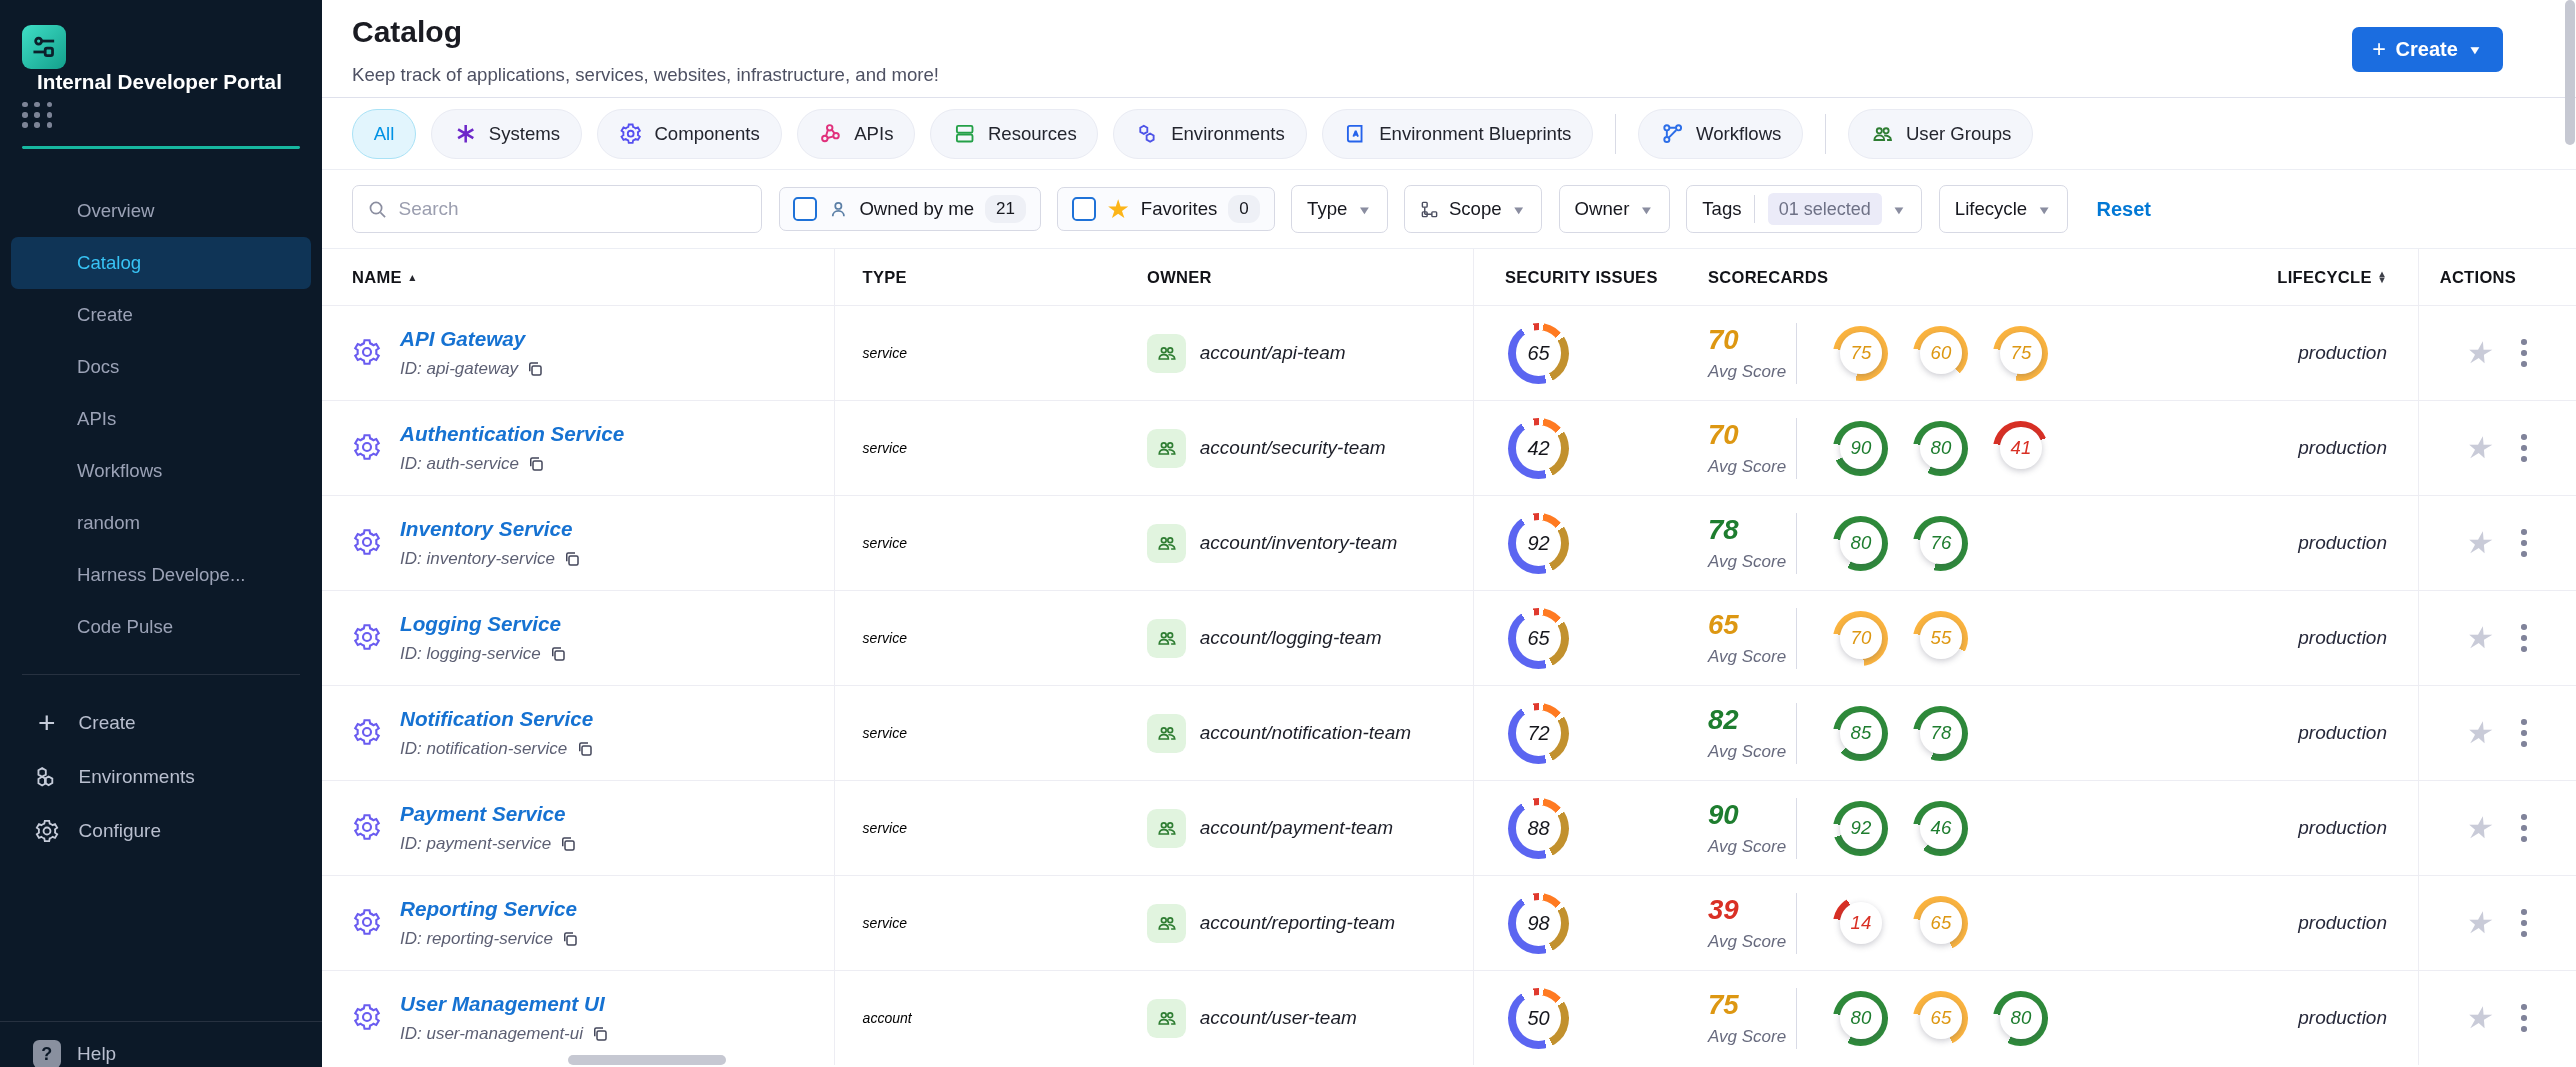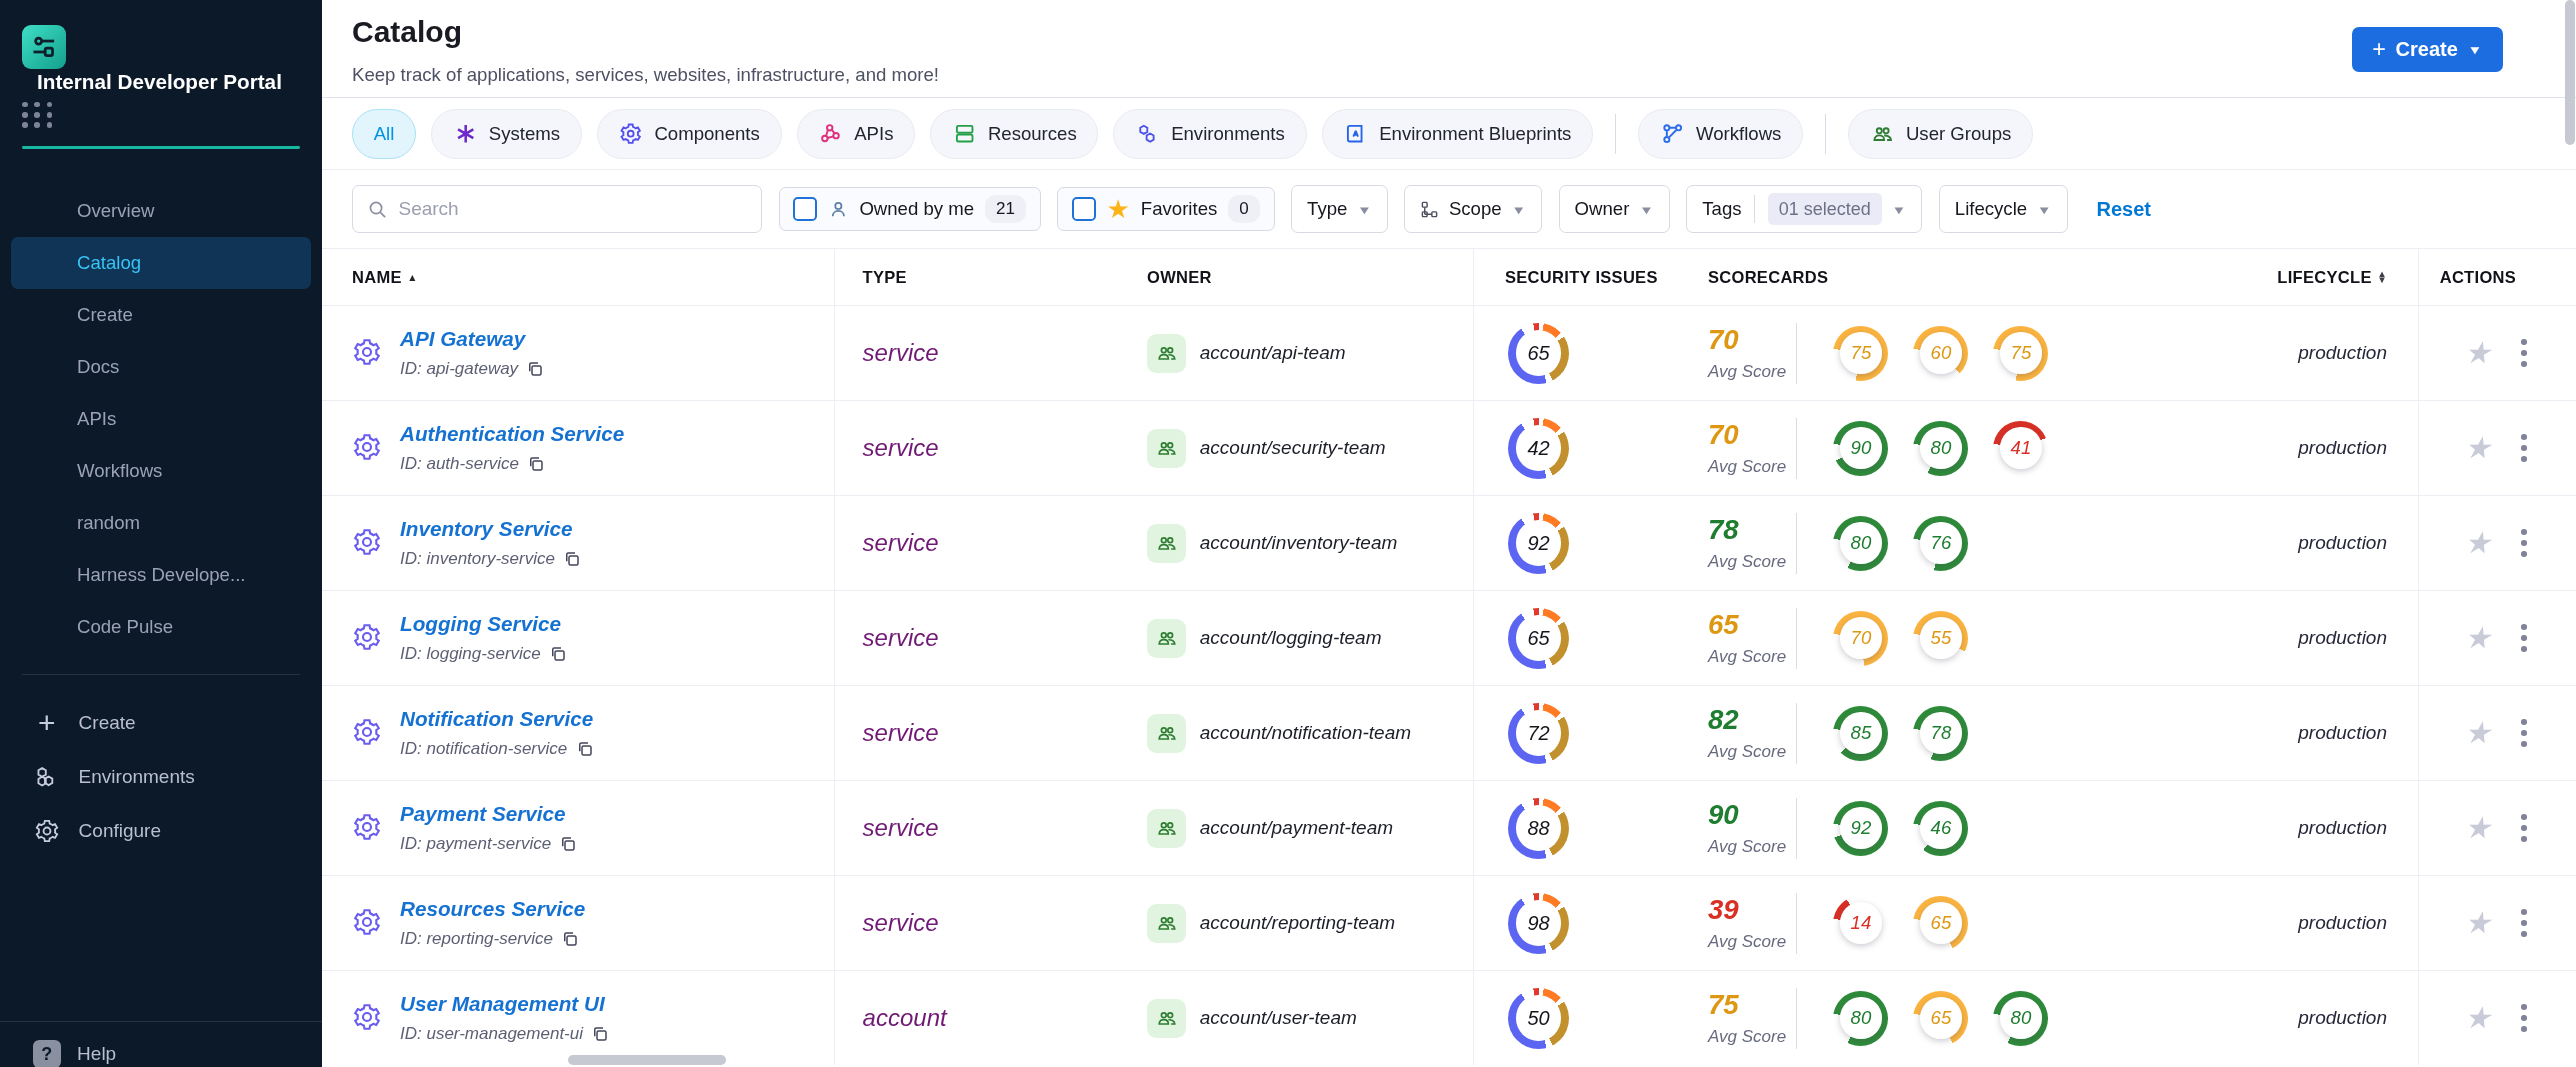--- a/index.html
+++ b/index.html
@@ -97,21 +97,21 @@
 
   .tbody { flex:1; overflow:hidden;font-style:italic; }
   .trow { height:95px; border-top:1.4px solid #ededf3; align-items:center; }
   .cell { height:100%; display:flex; align-items:center; }
   .c-name { padding-left:30px; gap:18px; border-right:1.4px solid #ededf3; }
   .row-gear { color:#6a5cf0; flex-shrink:0; }
   .row-title { font-size:20.7px; font-weight:700; color:#1672d2; text-decoration:none; cursor:pointer; }
   .row-id-line { display:flex; align-items:center; gap:8.3px; margin-top:8.3px; }
   .row-id { font-size:17px; color:#5c5f73; }
   .copy-ic { color:#43465a; cursor:pointer; display:flex; }
-  .c-type { padding-left:27.6px; font-size:24px; color:#701a75; }
+  .c-type { padding-left:27.6px; font-size:14px; color:#000000; }
   .c-owner { padding-left:17px; gap:13.8px; border-right:1.4px solid #ededf3; }
   .owner-chip { width:39px; height:39px; border-radius:9.6px; background:#e1f4df;
     display:flex; align-items:center; justify-content:center; color:#2e7d32; }
   .owner-text { font-size:19px; color:#1c1e28; }
   .c-sec { padding-left:34px; }
   .sec-ring { width:61px; height:61px; border-radius:50%; position:relative; }
   .sec-ring .inner { position:absolute; inset:7.6px; background:#fff; border-radius:50%;
     display:flex; align-items:center; justify-content:center; }
   .sec-val { font-size:20px; color:#15161c; }
   .c-score { padding-left:41px; }
@@ -864,21 +864,21 @@
 
   <div class="grid-cols trow">
     <div class="cell c-name">
       <span class="row-gear">
         <svg width="30" height="30" viewBox="0 0 24 24" fill="none" stroke="currentColor" stroke-width="1.7">
           <circle cx="12" cy="12" r="3.2"></circle>
           <path d="M19.4 13.5c.1-.5.1-1 .1-1.5s0-1-.1-1.5l2-1.5-2-3.4-2.3 1a7.9 7.9 0 0 0-2.6-1.5L14 2.6h-4l-.5 2.5c-1 .3-1.8.8-2.6 1.5l-2.3-1-2 3.4 2 1.5c-.1.5-.1 1-.1 1.5s0 1 .1 1.5l-2 1.5 2 3.4 2.3-1c.8.7 1.6 1.2 2.6 1.5l.5 2.5h4l.5-2.5c1-.3 1.8-.8 2.6-1.5l2.3 1 2-3.4-2-1.5z"></path>
         </svg>
       </span>
       <div>
-        <a class="row-title">Resources Service</a>
+        <a class="row-title">Reporting Service</a>
         <div class="row-id-line">
           <span class="row-id">ID: reporting-service</span>
           <span class="copy-ic">
             <svg width="18" height="18" viewBox="0 0 24 24" fill="none" stroke="currentColor" stroke-width="2">
               <rect x="8" y="8" width="12" height="12" rx="2"></rect>
                       <path d="M5 15 V6 a2 2 0 0 1 2-2 h9"></path>
             </svg>
           </span>
         </div>
       </div>

